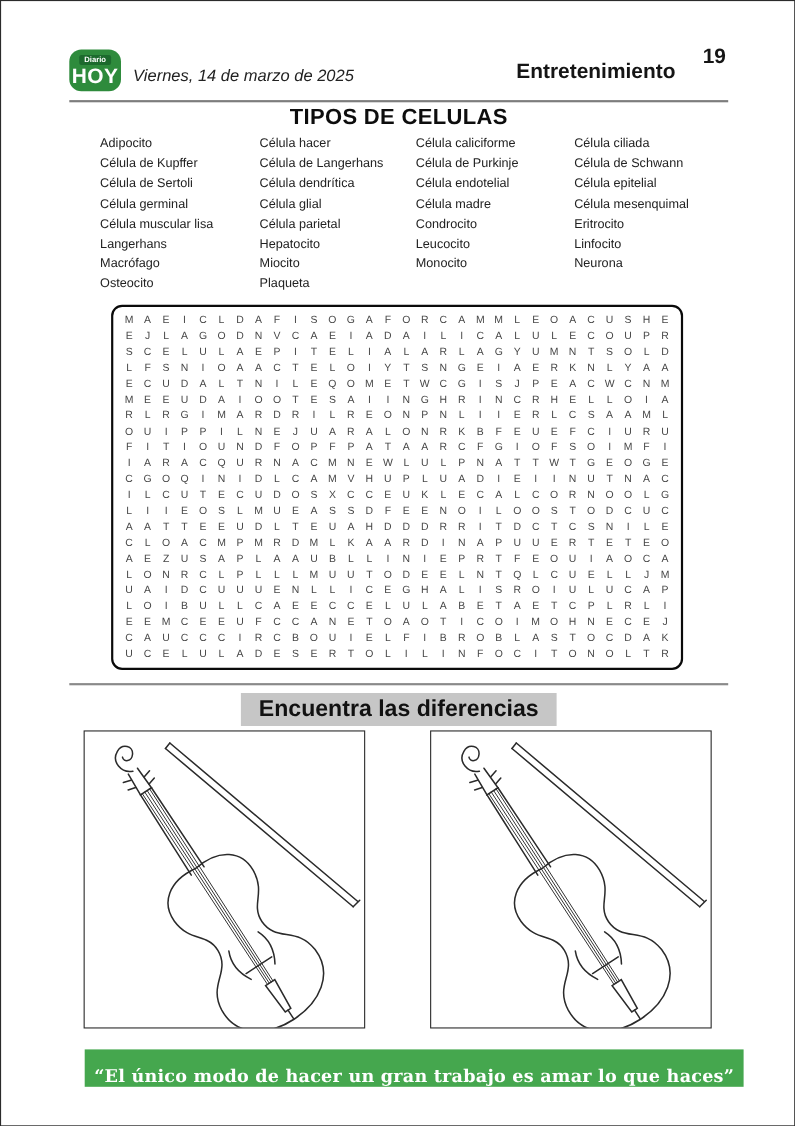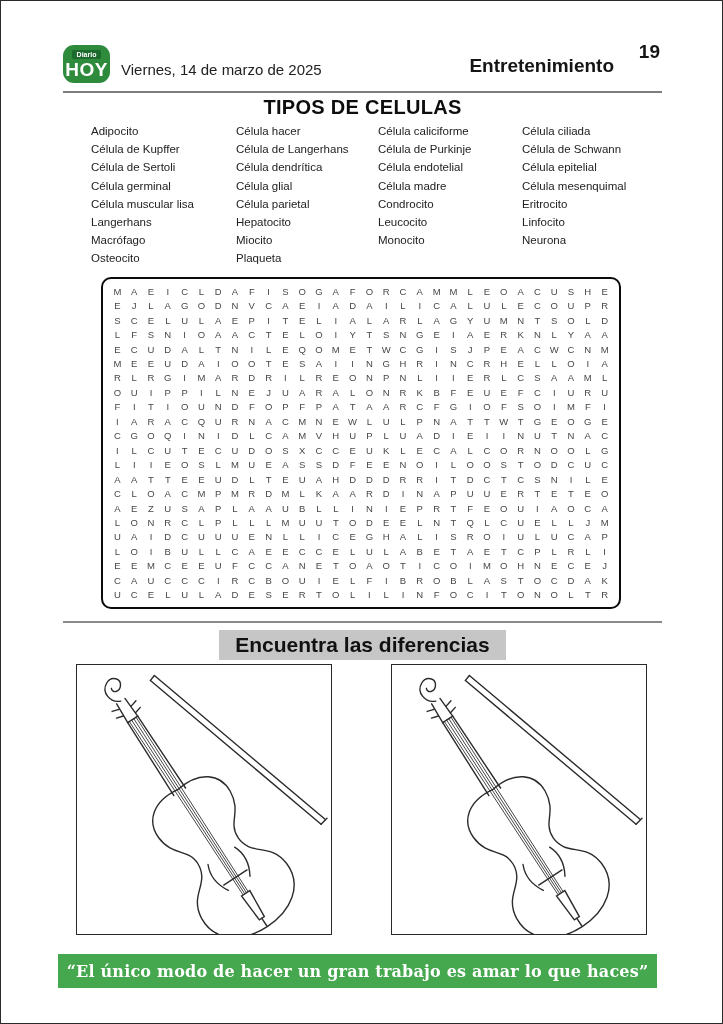--- a/index.html
+++ b/index.html
@@ -7,21 +7,21 @@
     position:relative;width:723px;height:1024px;background:#fff;
     border:1px solid #2b2b2b;box-sizing:border-box;overflow:hidden;
     font-family:"Liberation Sans",sans-serif;color:#1c1c1c;
   }
   
   .logo{position:absolute;left:62px;top:44px;width:47px;height:38px;background:var(--logo-green);
     border-radius:11px;display:flex;flex-direction:column;align-items:center;justify-content:center;}
   .logo-top{font-size:7px;font-weight:bold;color:#fff;background:var(--logo-green-dark);
     padding:1px 5px;border-radius:2px;margin-top:2px;line-height:7px;}
   .logo-main{font-size:19px;font-weight:bold;color:#fff;letter-spacing:.5px;line-height:22px;}
-  .date{position:absolute;left:120px;top:60px;font-size:15px;color:#222;}
+  .date{position:absolute;left:120px;top:60px;font-size:15px;color:#222;font-style:italic;}
   .section{position:absolute;right:108px;top:54px;font-size:19px;font-weight:bold;color:#151515;text-align:center;}
   .pageno{position:absolute;right:62px;top:40px;font-size:19px;font-weight:bold;color:#151515;}
   .header-rule{position:absolute;left:62px;top:90px;width:599px;height:0;border-top:2.5px solid #7d7d7d;}
   
   .puzzle-title{position:absolute;left:0;top:95px;width:723px;text-align:center;
     font-size:20px;font-weight:bold;color:#0d0d0d;letter-spacing:.3px;}
   .word-col{position:absolute;top:121px;font-size:11.5px;color:#222;}
   .word-col .word{height:18.2px;line-height:18.2px;white-space:nowrap;}
   #wcol1{left:90px;} #wcol2{left:235px;} #wcol3{left:377px;} #wcol4{left:521px;}
   
@@ -34,22 +34,22 @@
   
   .mid-rule{position:absolute;left:62px;top:620px;width:599px;height:0;border-top:2.5px solid #8a8a8a;}
   .diff-banner{position:absolute;left:0;top:629px;width:723px;text-align:center;}
   .diff-banner span{display:inline-block;background:var(--banner-gray);color:#111;
     font-size:21px;font-weight:bold;padding:3px 16px;}
   .violin-box{position:absolute;top:663px;width:256px;height:271px;box-sizing:border-box;
     border:1.5px solid #2a2a2a;background:#fff;}
   #violin-left{left:75px;} #violin-right{left:390px;}
   .violin-box svg{width:100%;height:100%;display:block;}
   
-  .quote-bar{position:absolute;left:57px;top:953px;width:599px;height:34px;background:var(--quote-green);
-    display:flex;align-items:center;justify-content:center;}
+  .quote-bar{position:absolute;left:76px;top:953px;width:599px;height:34px;background:var(--quote-green);
+    display:flex;align-items:flex-end;justify-content:center;}
   .quote-bar span{color:#fff;font-family:"DejaVu Serif",serif;font-weight:bold;font-size:16px;
     letter-spacing:.2px;white-space:nowrap;}
 </style>
 </head>
 <body>
 
 <div id="page">
 
   <div class="logo">
     <span class="logo-top">Diario</span>

